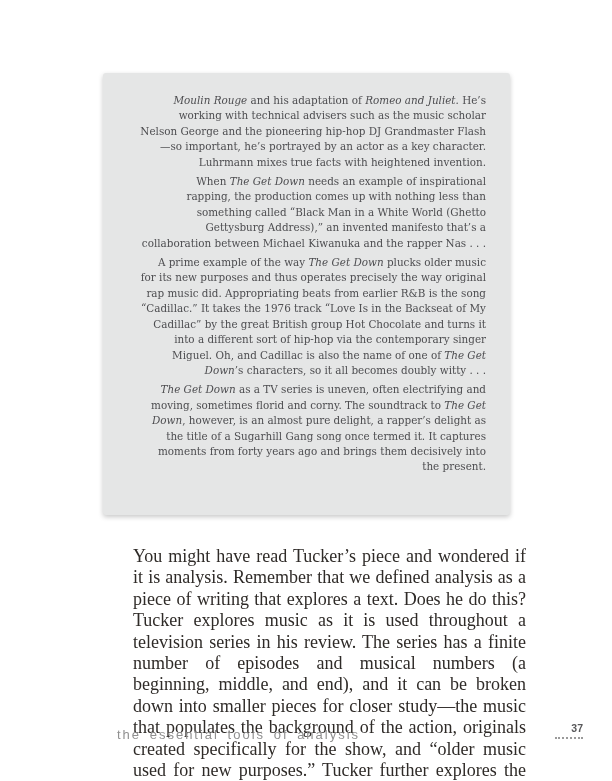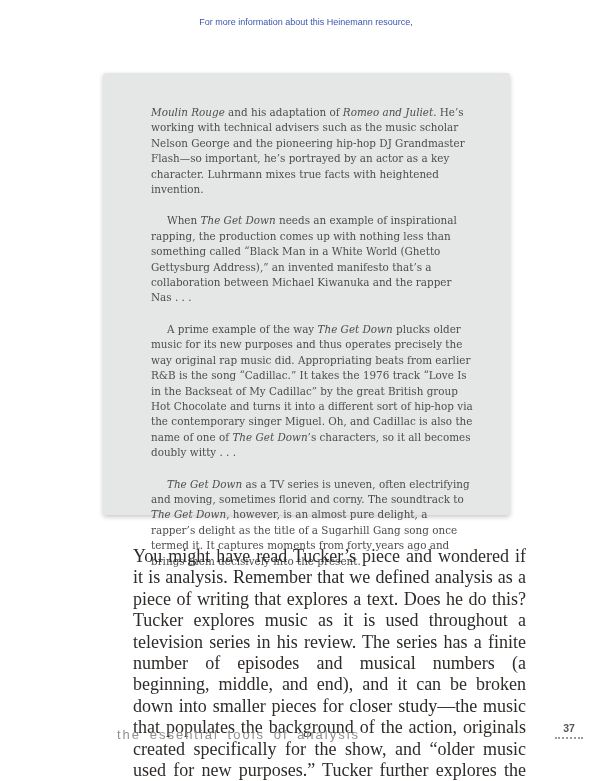--- a/index.html
+++ b/index.html
@@ -29,26 +29,26 @@
   .excerpt-box{
     position:absolute;left:103px;top:73px;
     width:407px;height:442px;
     box-sizing:border-box;
     background:var(--box-bg);
     border-radius:3px;
     box-shadow:0 2px 5px rgba(0,0,0,0.22);
     padding:16px 20px 18px 32px;
   }
   .exc-p{
-    margin:16px;
+    margin:4px;
     font-family:"DejaVu Serif", serif;
     font-size:10.4px;
     line-height:15.4px;
     color:var(--box-text);
-    text-align:left;
+    text-align:right;
   }
   .exc-p.ind{text-indent:16px;}
   .it{font-style:italic;}
   .body-text{
     position:absolute;left:117px;top:530px;
     width:393px;
     margin:16px;
     font-size:18px;
     line-height:21.4px;
     color:var(--body-text);
@@ -58,36 +58,35 @@
     position:absolute;top:727px;left:117px;width:393px;
     text-align:left;
     font-family:"Liberation Sans", sans-serif;
     font-size:13px;
     letter-spacing:2px;
     word-spacing:3px;
     color:var(--muted);
   }
   .page-number{
     position:absolute;top:722px;left:555px;width:28px;
-    text-align:center;
+    text-align:right;
     font-family:"Liberation Sans", sans-serif;
     font-size:10.5px;
     font-weight:bold;
     color:var(--pagenum);
     padding-bottom:3px;
     border-bottom:2px dotted #9a9a9a;
   }
 </style>
 </head>
 <body>
 
 <div class="page">
 
   <div class="header">
-    <div>For more information about this Heinemann resource,</div>
   </div>
 
   <div class="excerpt-box">
     <div id="excerpt-paragraphs">
         <p class="exc-p"><span class="it">Moulin Rouge</span><span> and his adaptation of </span><span class="it">Romeo and Juliet</span><span>. He’s working with technical advisers such as the music scholar Nelson George and the pioneering hip-hop DJ Grandmaster Flash—so important, he’s portrayed by an actor as a key character. Luhrmann mixes true facts with heightened invention.</span></p>
         <p class="exc-p ind"><span>When </span><span class="it">The Get Down</span><span> needs an example of inspirational rapping, the production comes up with nothing less than something called “Black Man in a White World (Ghetto Gettysburg Address),” an invented manifesto that’s a collaboration between Michael Kiwanuka and the rapper Nas . . .</span></p>
         <p class="exc-p ind"><span>A prime example of the way </span><span class="it">The Get Down</span><span> plucks older music for its new purposes and thus operates precisely the way original rap music did. Appropriating beats from earlier R&amp;B is the song “Cadillac.” It takes the 1976 track “Love Is in the Backseat of My Cadillac” by the great British group Hot Chocolate and turns it into a different sort of hip-hop via the contemporary singer Miguel. Oh, and Cadillac is also the name of one of </span><span class="it">The Get Down</span><span>’s characters, so it all becomes doubly witty . . .</span></p>
         <p class="exc-p ind"><span class="it">The Get Down</span><span> as a TV series is uneven, often electrifying and moving, sometimes florid and corny. The soundtrack to </span><span class="it">The Get Down</span><span>, however, is an almost pure delight, a rapper’s delight as the title of a Sugarhill Gang song once termed it. It captures moments from forty years ago and brings them decisively into the present.</span></p>
       </div>
   </div>

